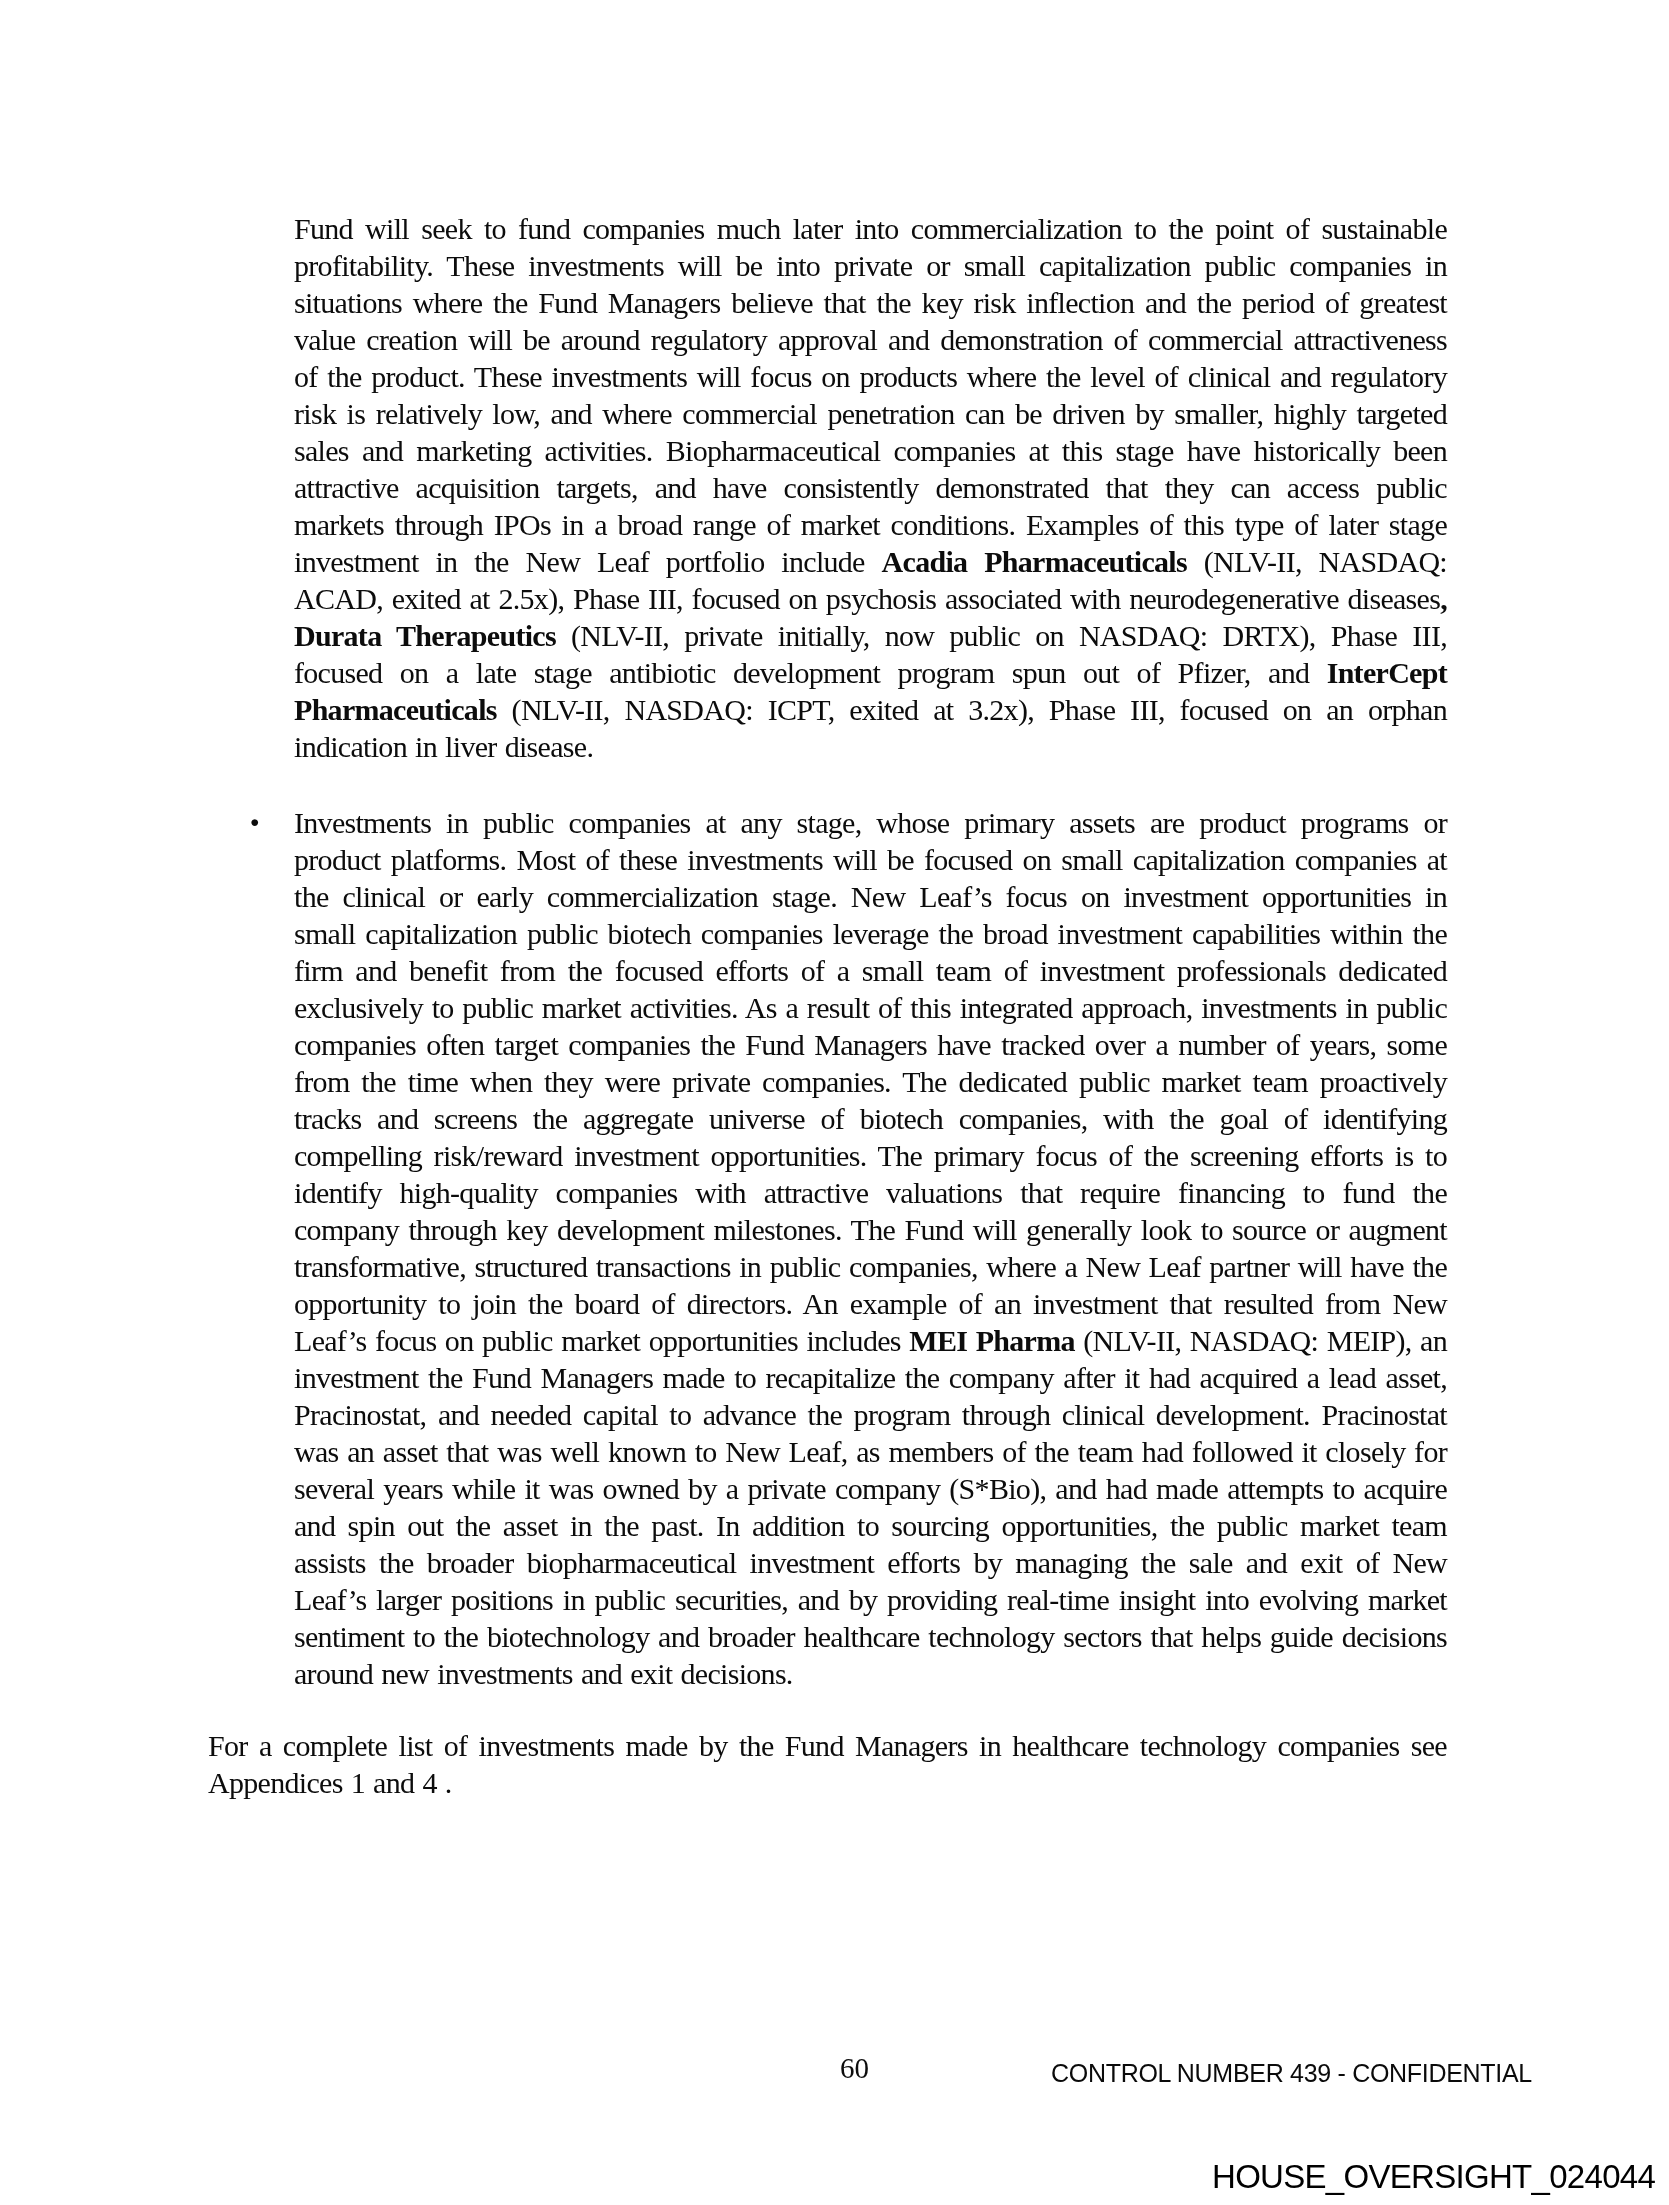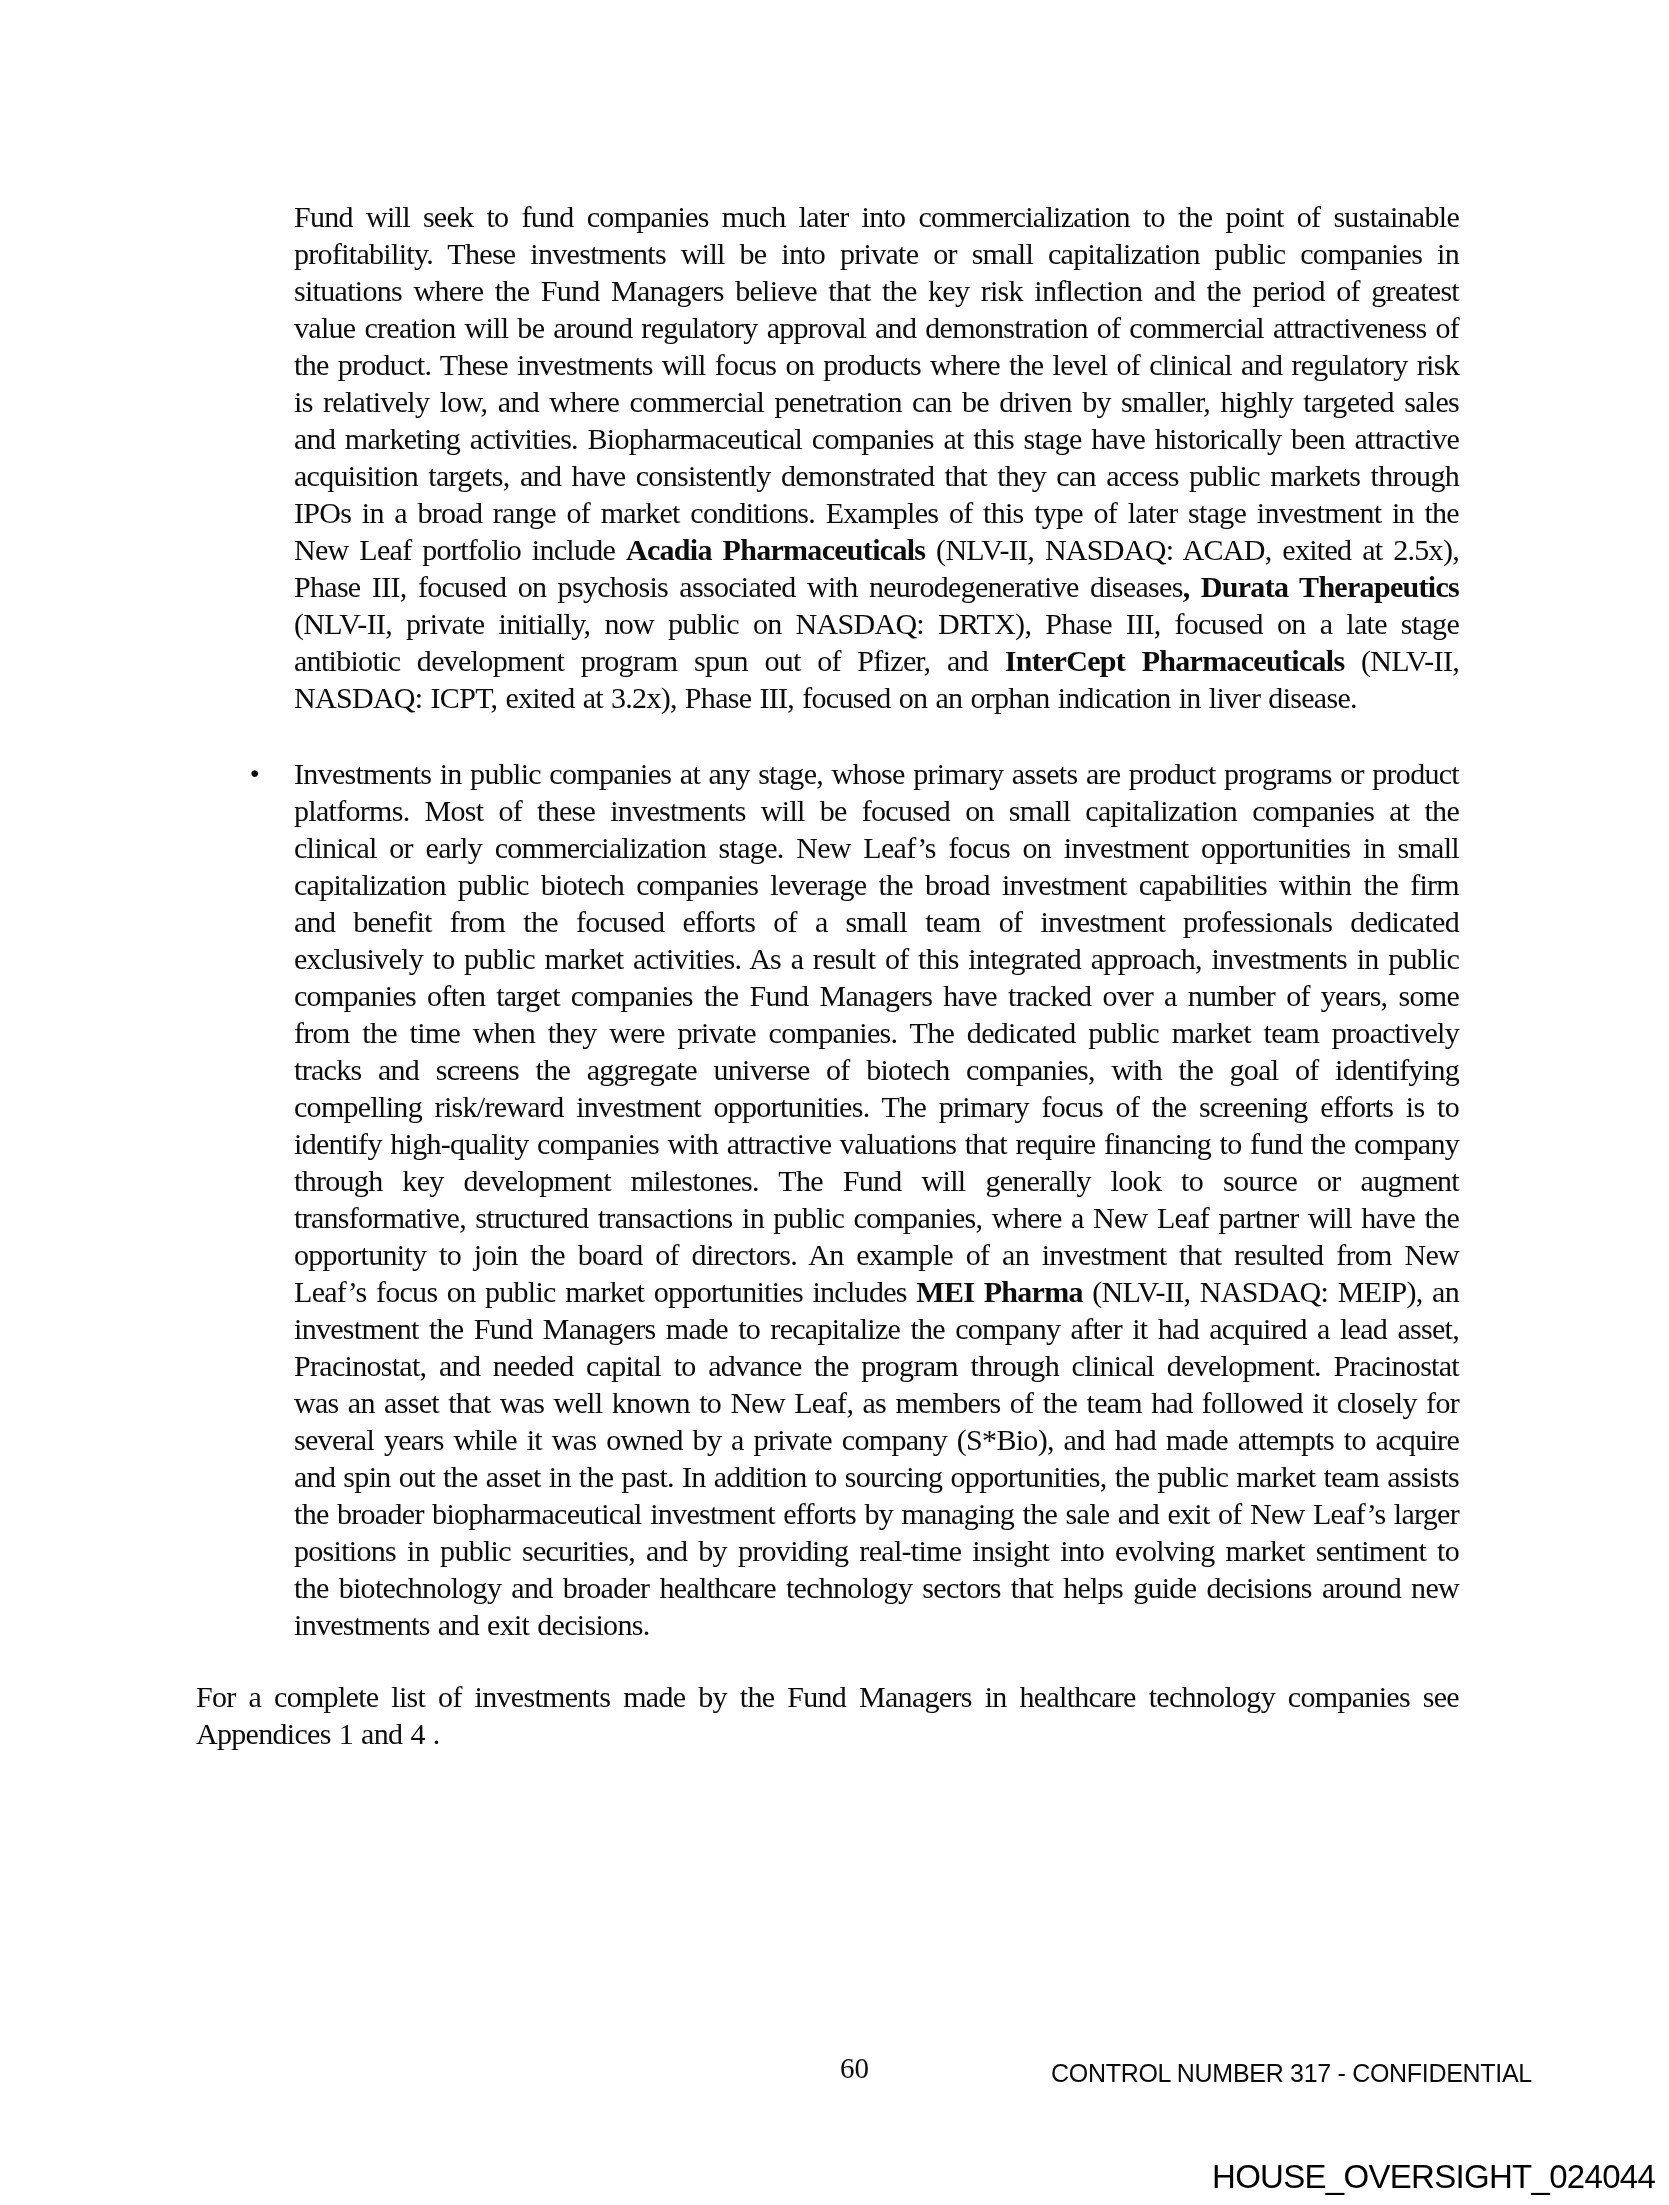--- a/index.html
+++ b/index.html
@@ -17,21 +17,21 @@
     left: 196px;
     top: 198px;
     width: 1263px;
   }
   .para {
     font-size: 30px;
     line-height: 37px;
     text-align: justify;
     letter-spacing: -0.7px;
     word-spacing: 1.3px;
-    margin: 0;
+    margin: 12px;
   }
   .para b { font-weight: bold; }
   .para-indent { margin-left: 98px; }
   .para-bullet {
     margin-left: 98px;
     margin-top: 39px;
     position: relative;
   }
   .bullet-marker {
     position: absolute;
@@ -84,18 +84,18 @@
     <div class="para para-bullet">
       <span class="bullet-marker">●</span><span><span>Investments in public companies at any stage, whose primary assets are product programs or product platforms. Most of these investments will be focused on small capitalization companies at the clinical or early commercialization stage. New Leaf’s focus on investment opportunities in small capitalization public biotech companies leverage the broad investment capabilities within the firm and benefit from the focused efforts of a small team of investment professionals dedicated exclusively to public market activities. As a result of this integrated approach, investments in public companies often target companies the Fund Managers have tracked over a number of years, some from the time when they were private companies. The dedicated public market team proactively tracks and screens the aggregate universe of biotech companies, with the goal of identifying compelling risk/reward investment opportunities. The primary focus of the screening efforts is to identify high-quality companies with attractive valuations that require financing to fund the company through key development milestones. The Fund will generally look to source or augment transformative, structured transactions in public companies, where a New Leaf partner will have the opportunity to join the board of directors. An example of an investment that resulted from New Leaf’s focus on public market opportunities includes </span><b>MEI Pharma</b><span> (NLV-II, NASDAQ: MEIP), an investment the Fund Managers made to recapitalize the company after it had acquired a lead asset, Pracinostat, and needed capital to advance the program through clinical development. Pracinostat was an asset that was well known to New Leaf, as members of the team had followed it closely for several years while it was owned by a private company (S*Bio), and had made attempts to acquire and spin out the asset in the past. In addition to sourcing opportunities, the public market team assists the broader biopharmaceutical investment efforts by managing the sale and exit of New Leaf’s larger positions in public securities, and by providing real-time insight into evolving market sentiment to the biotechnology and broader healthcare technology sectors that helps guide decisions around new investments and exit decisions.</span></span>
     </div>
 
     <p class="para para-final"><span>For a complete list of investments made by the Fund Managers in healthcare technology companies see Appendices 1 and 4 .</span></p>
 
   </div>
 
   <div class="footer-page-number">60</div>
 
-  <div class="footer-control">CONTROL NUMBER 317 - CONFIDENTIAL</div>
+  <div class="footer-control">CONTROL NUMBER 439 - CONFIDENTIAL</div>
 
   <div class="stamp">HOUSE_OVERSIGHT_024044</div>
 
 </div>
 
 
 </body></html>

